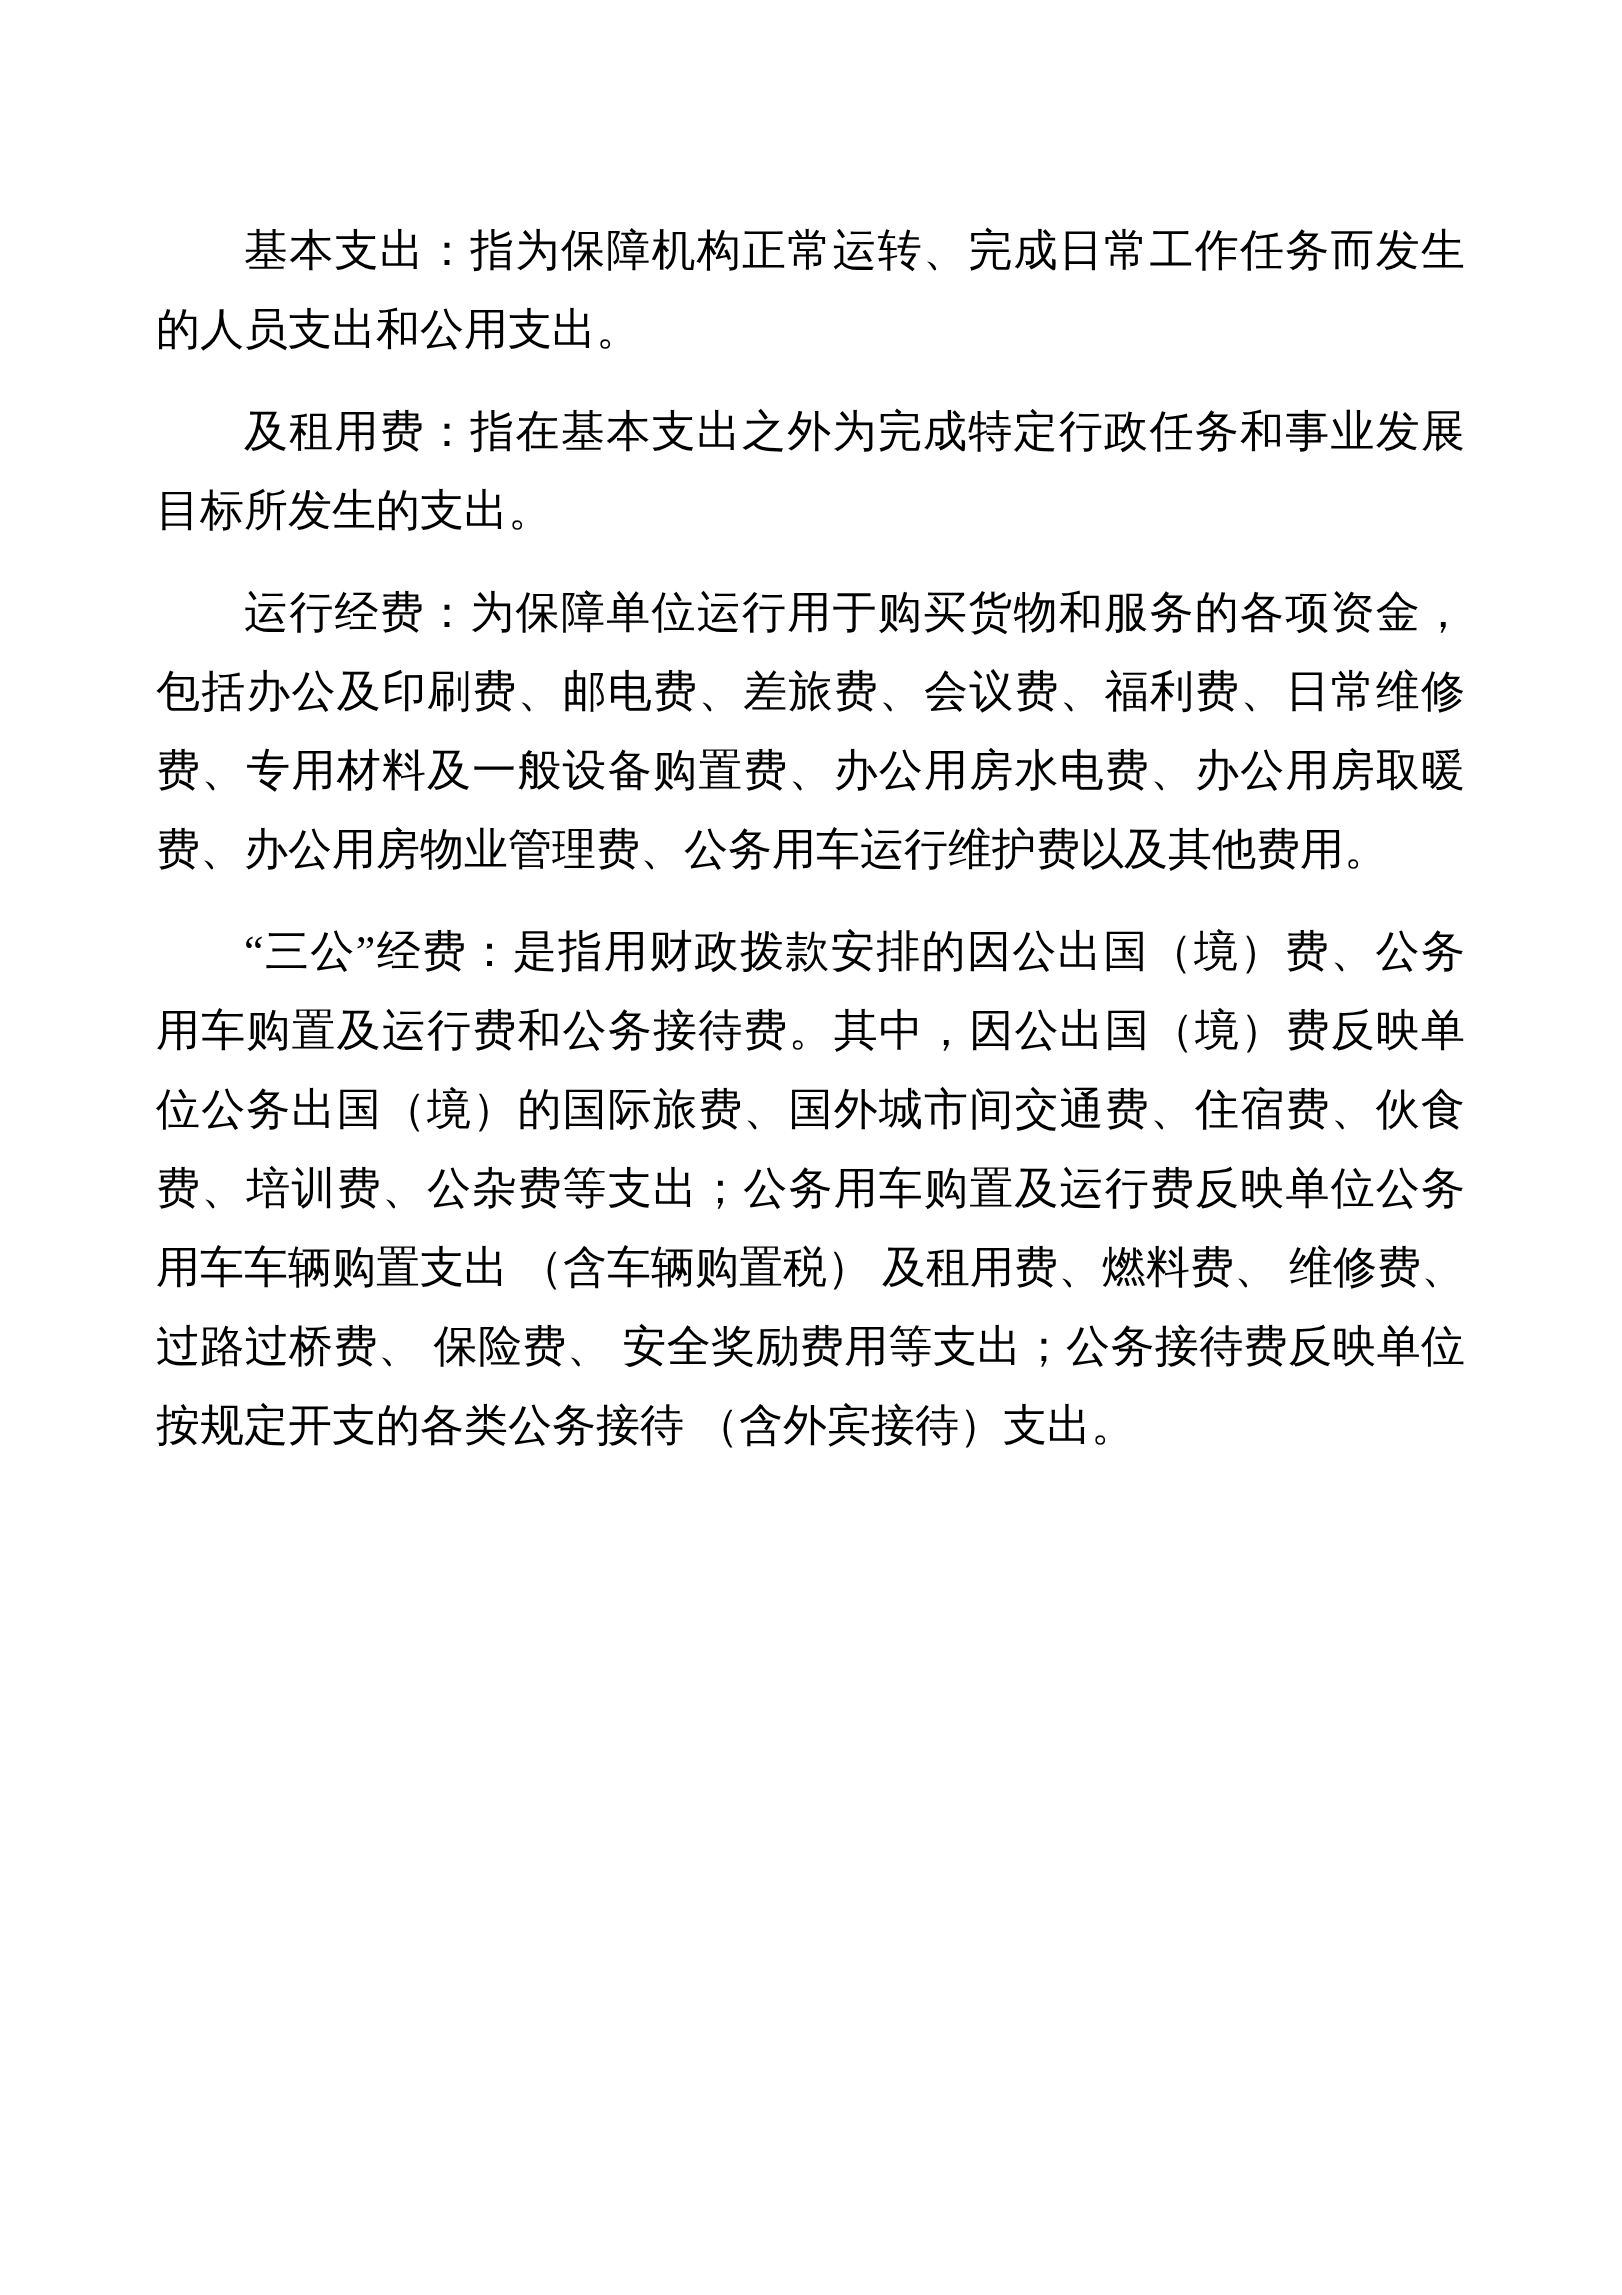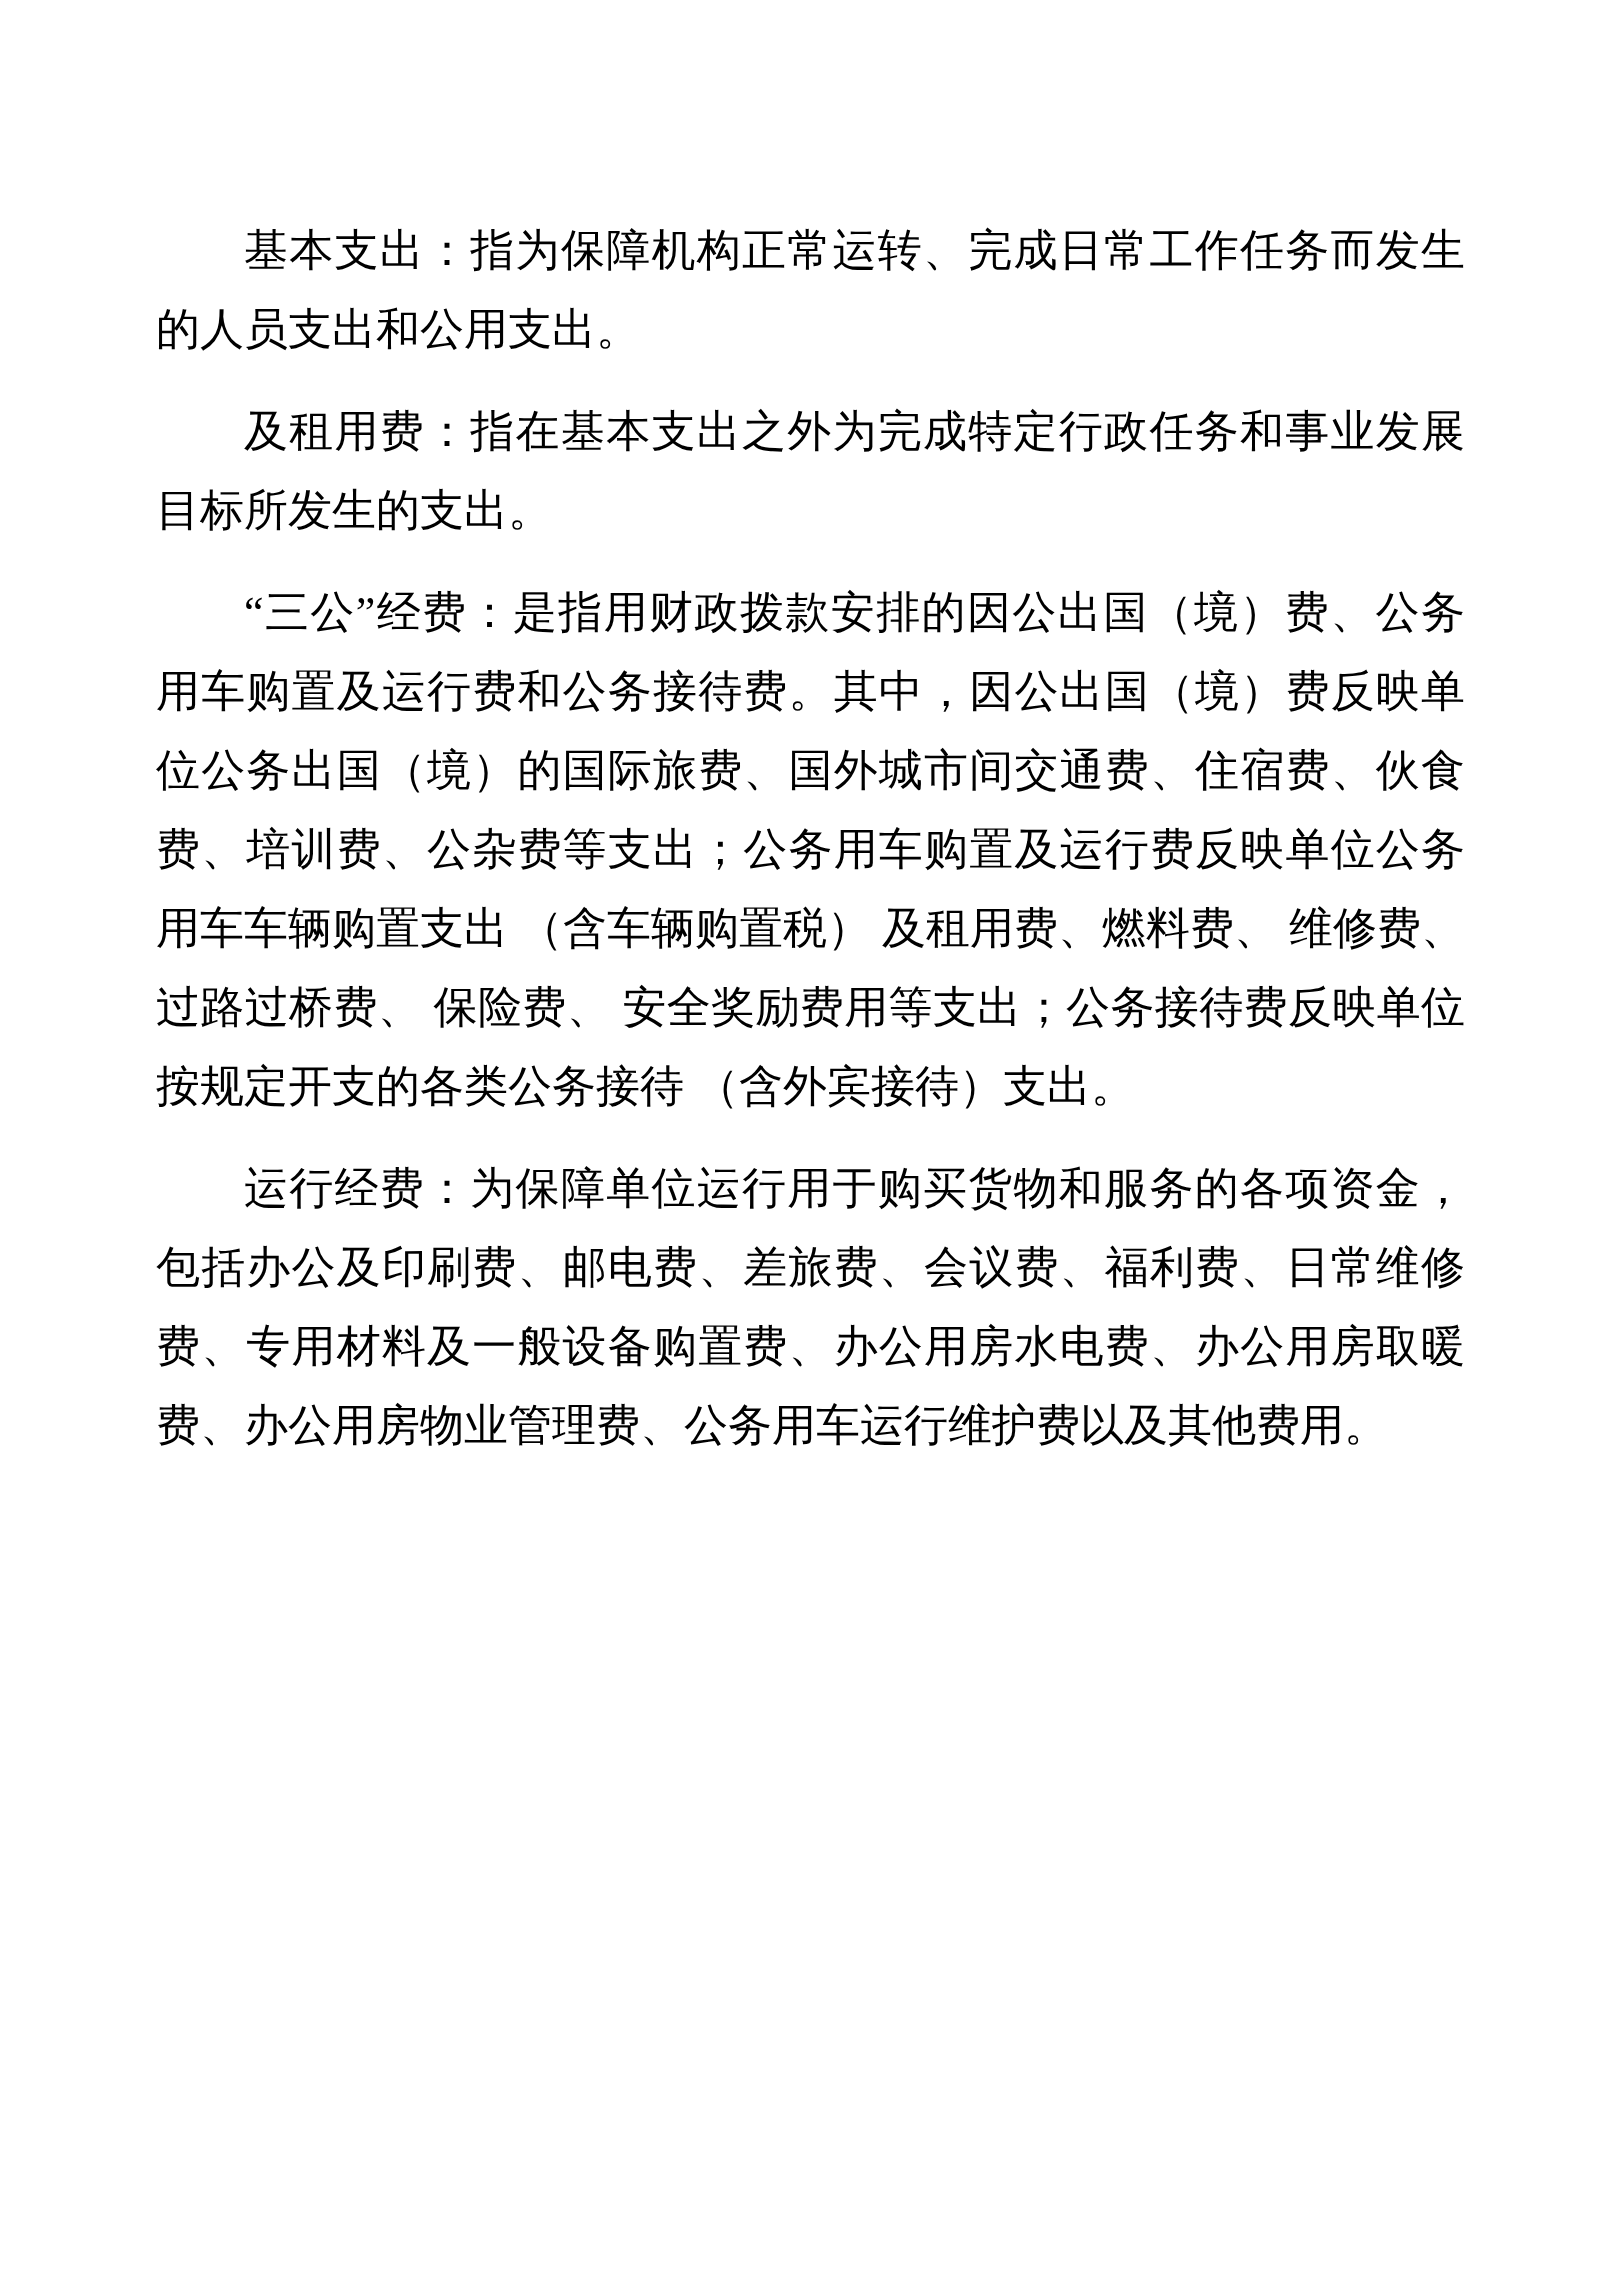--- a/index.html
+++ b/index.html
@@ -32,17 +32,17 @@
     margin-bottom: 0;
   }
 </style>
 </head>
 <body>
 
 <div class="page">
   <div class="doc-body">
     <p>基本支出：指为保障机构正常运转、完成日常工作任务而发生的人员支出和公用支出。</p>
     <p>及租用费：指在基本支出之外为完成特定行政任务和事业发展目标所发生的支出。</p>
+    <p>运行经费：为保障单位运行用于购买货物和服务的各项资金，包括办公及印刷费、邮电费、差旅费、会议费、福利费、日常维修费、专用材料及一般设备购置费、办公用房水电费、办公用房取暖费、办公用房物业管理费、公务用车运行维护费以及其他费用。</p>
     <p>“三公”经费：是指用财政拨款安排的因公出国（境）费、公务用车购置及运行费和公务接待费。其中，因公出国（境）费反映单位公务出国（境）的国际旅费、国外城市间交通费、住宿费、伙食费、培训费、公杂费等支出；公务用车购置及运行费反映单位公务用车车辆购置支出 （含车辆购置税） 及租用费、燃料费、 维修费、 过路过桥费、 保险费、 安全奖励费用等支出；公务接待费反映单位按规定开支的各类公务接待 （含外宾接待）支出。</p>
-    <p>运行经费：为保障单位运行用于购买货物和服务的各项资金，包括办公及印刷费、邮电费、差旅费、会议费、福利费、日常维修费、专用材料及一般设备购置费、办公用房水电费、办公用房取暖费、办公用房物业管理费、公务用车运行维护费以及其他费用。</p>
   </div>
 </div>
 
 
 </body></html>

